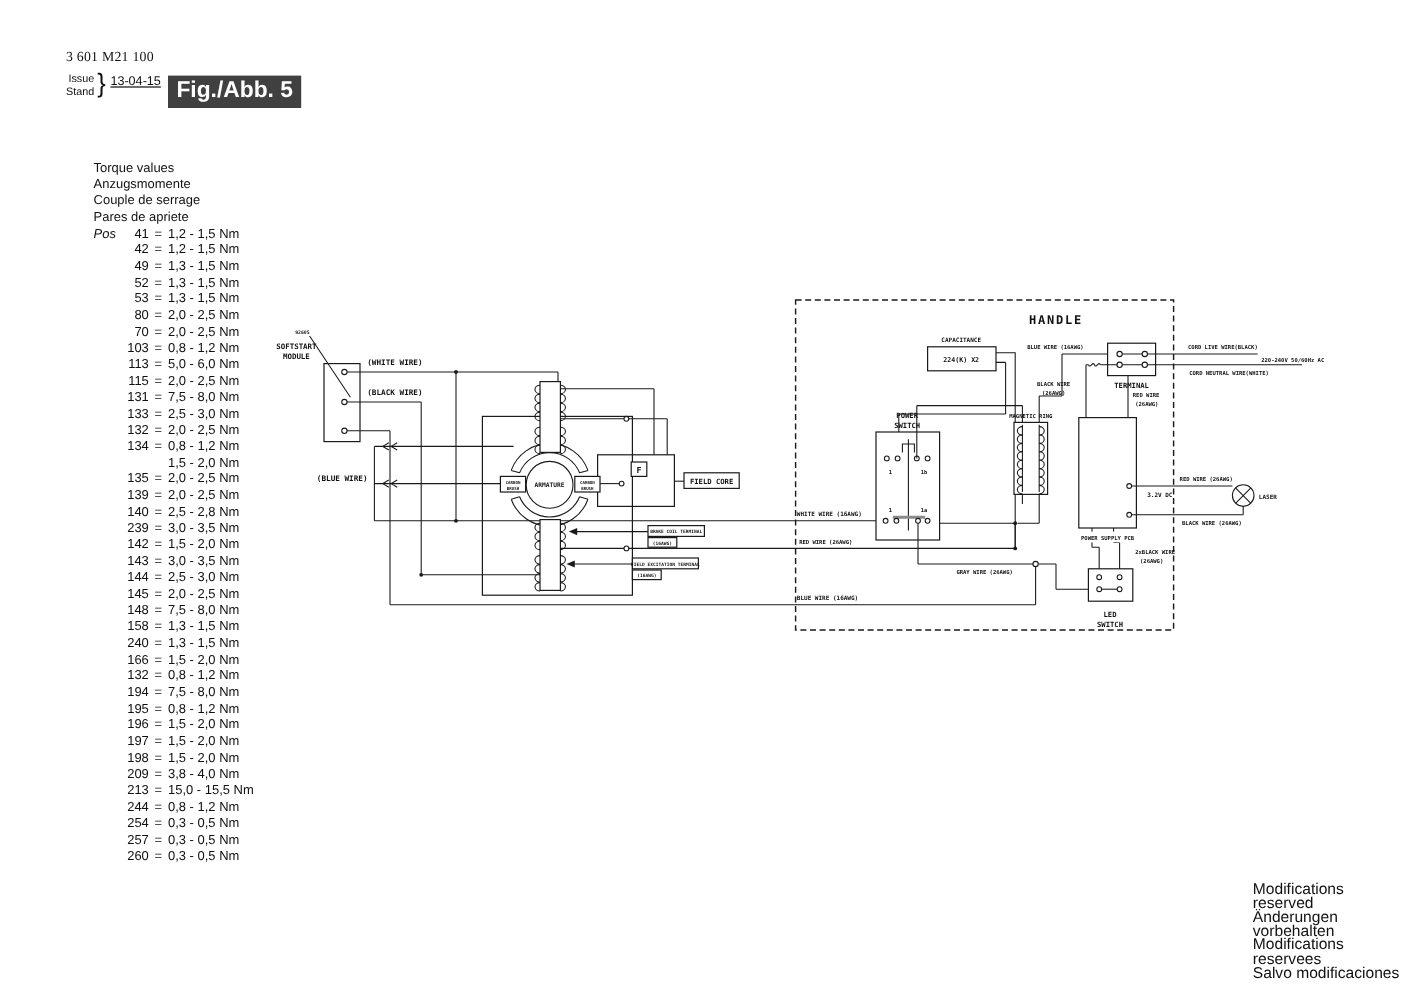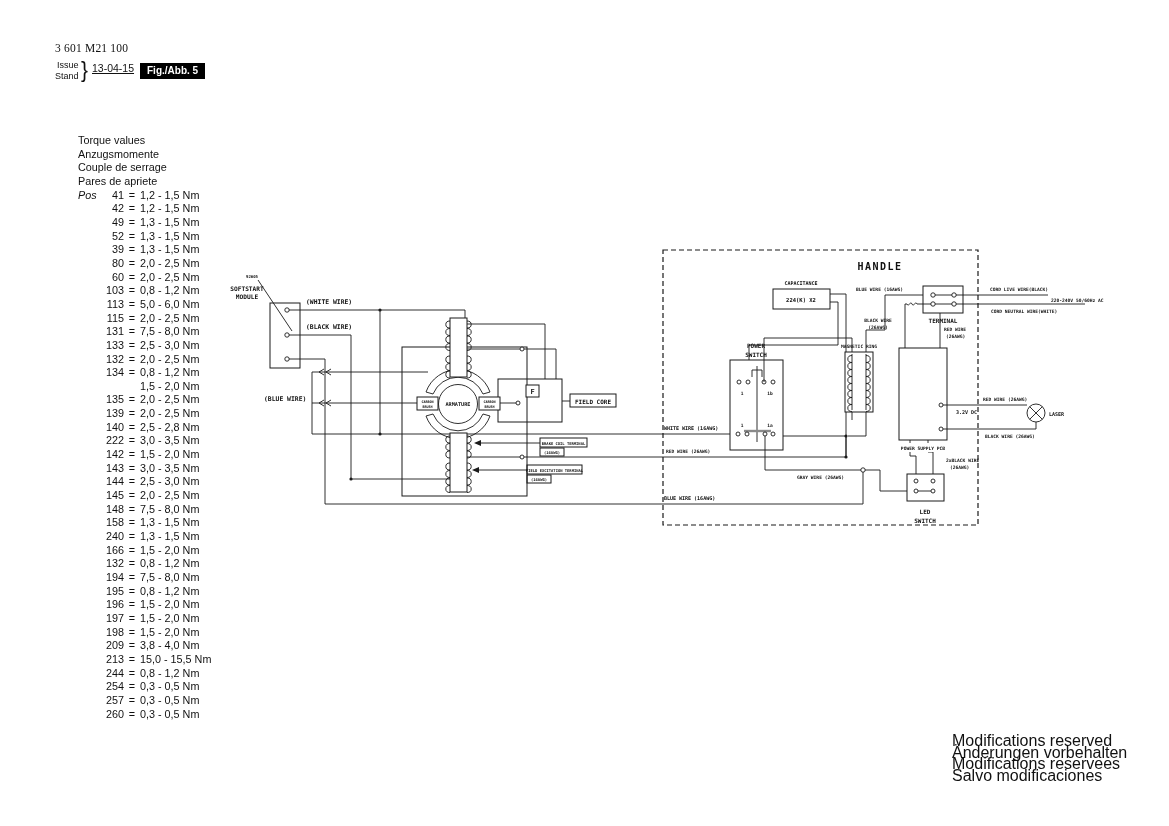--- a/index.html
+++ b/index.html
@@ -4,32 +4,32 @@
 <style>
   html,body{margin:0;padding:0;background:#fff;}
   body{width:1169px;height:826px;position:relative;overflow:hidden;
        font-family:"Liberation Sans",sans-serif;color:#111;}
   .abs{position:absolute;}
   
   .part-no{left:55px;top:42px;font-size:11.5px;letter-spacing:.2px;font-family:Liberation Serif, serif;}
   .issue-blk{left:55px;top:60px;font-size:9px;line-height:10.5px;text-align:right;}
   .brace{left:81px;top:58px;font-size:21px;font-weight:400;transform:scaleY(1.05);}
   .date{left:92px;top:62px;font-size:10.5px;text-decoration:underline;}
-  .figbox{left:140px;top:63px;background:#000000;color:#fff;font-weight:bold;
-          font-size:10px;padding:2px 7px 3px 7px;}
+  .figbox{left:140px;top:63px;background:#404040;color:#fff;font-weight:bold;
+          font-size:19px;padding:2px 7px 3px 7px;}
   
   .torque{left:78px;top:134px;font-size:10.8px;line-height:13.66px;}
   .trow{display:flex;height:13.66px;}
   .tpos{width:46px;text-align:right;}
   .teq{width:16px;text-align:center;}
   .tval{white-space:nowrap;text-align:right;}
   .pos-label{position:absolute;left:0;top:0;font-style:italic;}
   .trows{position:relative;}
   
-  .footer{left:952px;top:735px;font-size:16px;line-height:11.6px;}
+  .footer{left:1044px;top:735px;font-size:13px;line-height:11.6px;}
   
   svg text{font-family:"DejaVu Sans Mono",monospace;font-weight:bold;fill:#111;}
   svg .ln{stroke:#1a1a1a;stroke-width:0.9;fill:none;}
   svg .bx{stroke:#1a1a1a;stroke-width:1;fill:#fff;}
   svg .bxn{stroke:#1a1a1a;stroke-width:1;fill:none;}
   svg .nd{stroke:#1a1a1a;stroke-width:0.9;fill:#fff;}
   svg .dot{fill:#1a1a1a;stroke:none;}
 </style>
 </head>
 <body>
@@ -66,31 +66,31 @@
         <span class="tpos">49</span>
         <span class="teq">=</span>
         <span class="tval">1,3 - 1,5 Nm</span>
       </div>
         <div class="trow">
         <span class="tpos">52</span>
         <span class="teq">=</span>
         <span class="tval">1,3 - 1,5 Nm</span>
       </div>
         <div class="trow">
-        <span class="tpos">39</span>
+        <span class="tpos">53</span>
         <span class="teq">=</span>
         <span class="tval">1,3 - 1,5 Nm</span>
       </div>
         <div class="trow">
         <span class="tpos">80</span>
         <span class="teq">=</span>
         <span class="tval">2,0 - 2,5 Nm</span>
       </div>
         <div class="trow">
-        <span class="tpos">60</span>
+        <span class="tpos">70</span>
         <span class="teq">=</span>
         <span class="tval">2,0 - 2,5 Nm</span>
       </div>
         <div class="trow">
         <span class="tpos">103</span>
         <span class="teq">=</span>
         <span class="tval">0,8 - 1,2 Nm</span>
       </div>
         <div class="trow">
         <span class="tpos">113</span>
@@ -136,21 +136,21 @@
         <span class="tpos">139</span>
         <span class="teq">=</span>
         <span class="tval">2,0 - 2,5 Nm</span>
       </div>
         <div class="trow">
         <span class="tpos">140</span>
         <span class="teq">=</span>
         <span class="tval">2,5 - 2,8 Nm</span>
       </div>
         <div class="trow">
-        <span class="tpos">222</span>
+        <span class="tpos">239</span>
         <span class="teq">=</span>
         <span class="tval">3,0 - 3,5 Nm</span>
       </div>
         <div class="trow">
         <span class="tpos">142</span>
         <span class="teq">=</span>
         <span class="tval">1,5 - 2,0 Nm</span>
       </div>
         <div class="trow">
         <span class="tpos">143</span>

